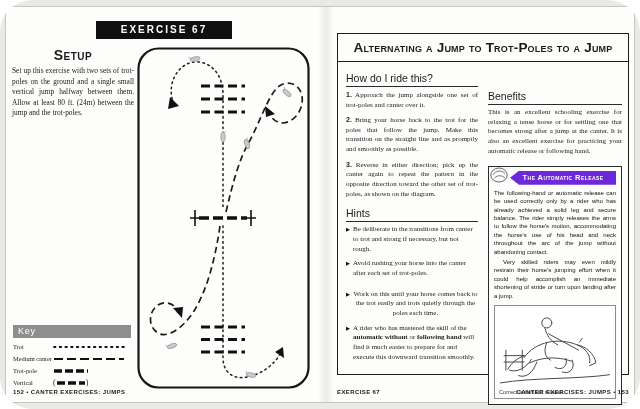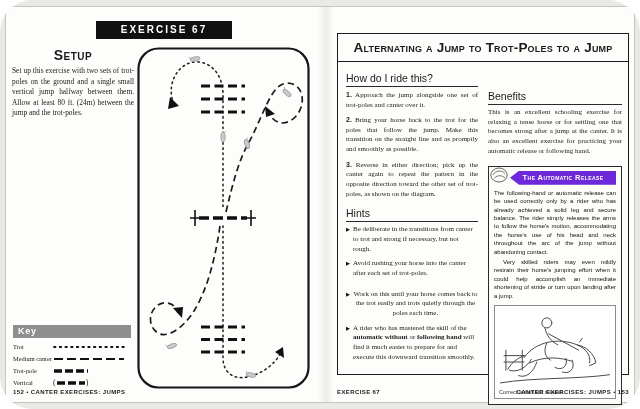--- a/index.html
+++ b/index.html
@@ -10,21 +10,21 @@
   
   .ex-banner{position:absolute;left:90px;top:14px;width:136px;height:18px;background:#101010;color:#fff;
     font-family:"Liberation Sans",sans-serif;font-weight:700;font-size:10px;letter-spacing:2px;text-align:center;line-height:18px;}
   .setup{position:absolute;left:6px;top:40px;width:122px;}
   .setup h2{margin:0 0 3px;text-align:center;font-family:Liberation Sans, sans-serif;font-variant:small-caps;
     font-weight:700;font-size:14px;letter-spacing:.5px;}
   .setup p{margin:0;font-size:7.4px;line-height:1.42;text-align:justify;}
   .arena{position:absolute;left:129px;top:39px;}
   .keybox{position:absolute;left:7px;top:318px;width:118px;}
   .key-head{background:#8e8e8e;color:#fff;height:13px;line-height:13px;padding-left:5px;
-    font-family:"Liberation Sans",sans-serif;font-weight:700;font-size:9px;letter-spacing:.8px;}
+    font-family:"Liberation Sans",sans-serif;font-weight:400;font-size:9px;letter-spacing:.8px;}
   .key-row{display:flex;align-items:center;margin-top:5px;}
   .key-row .klabel{font-size:6.4px;width:40px;flex:0 0 auto;}
   .paren{font-size:8px;line-height:6px;}
   .footer{position:absolute;font-family:"Liberation Sans",sans-serif;font-weight:700;font-size:6px;
     letter-spacing:.4px;color:#222;white-space:nowrap;}
   .footer-left{left:7px;top:382px;}
   .footer-right{left:331px;top:382px;width:292px;display:flex;justify-content:space-between;}
 
   
   .rbox{position:absolute;left:331px;top:26px;width:292px;height:342px;border:1.2px solid #1c1c1c;background:#fdfdfb;box-sizing:border-box;}

